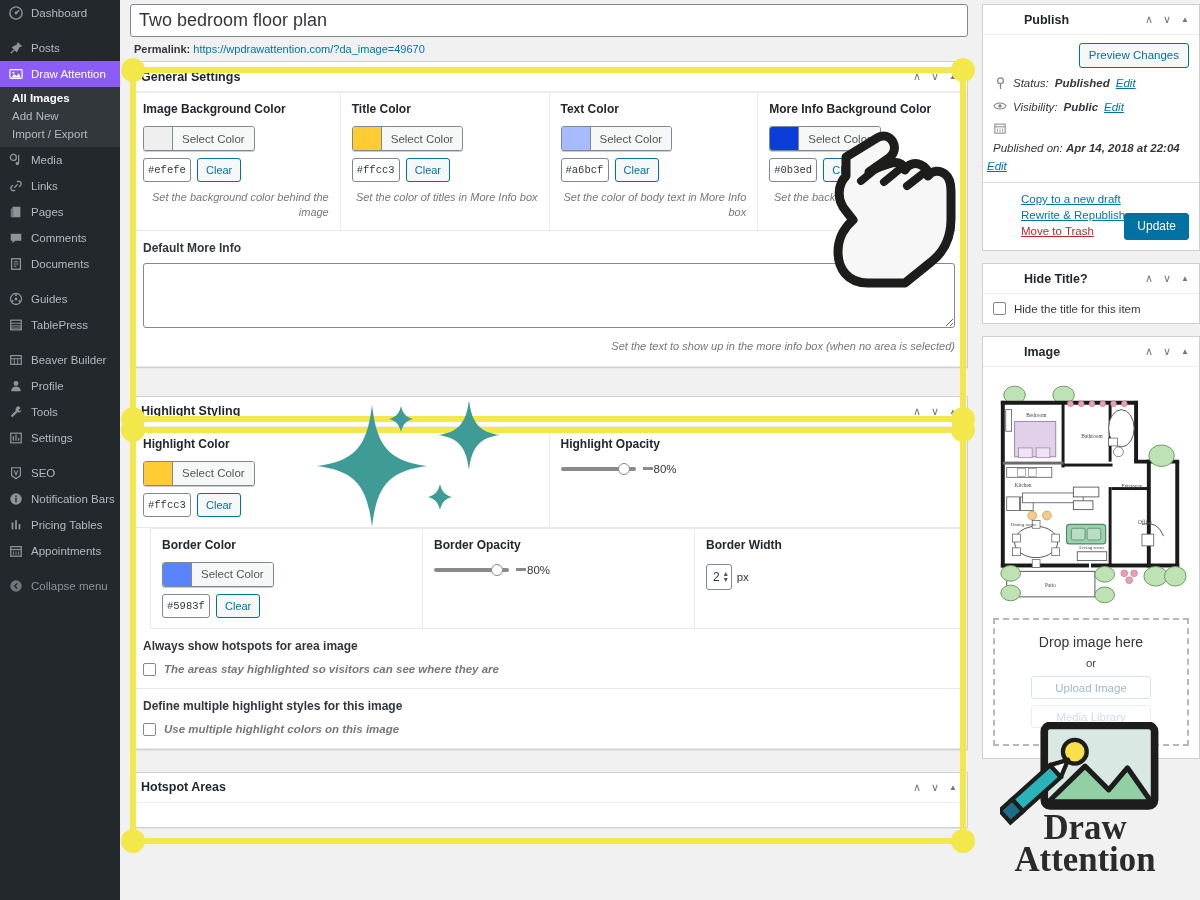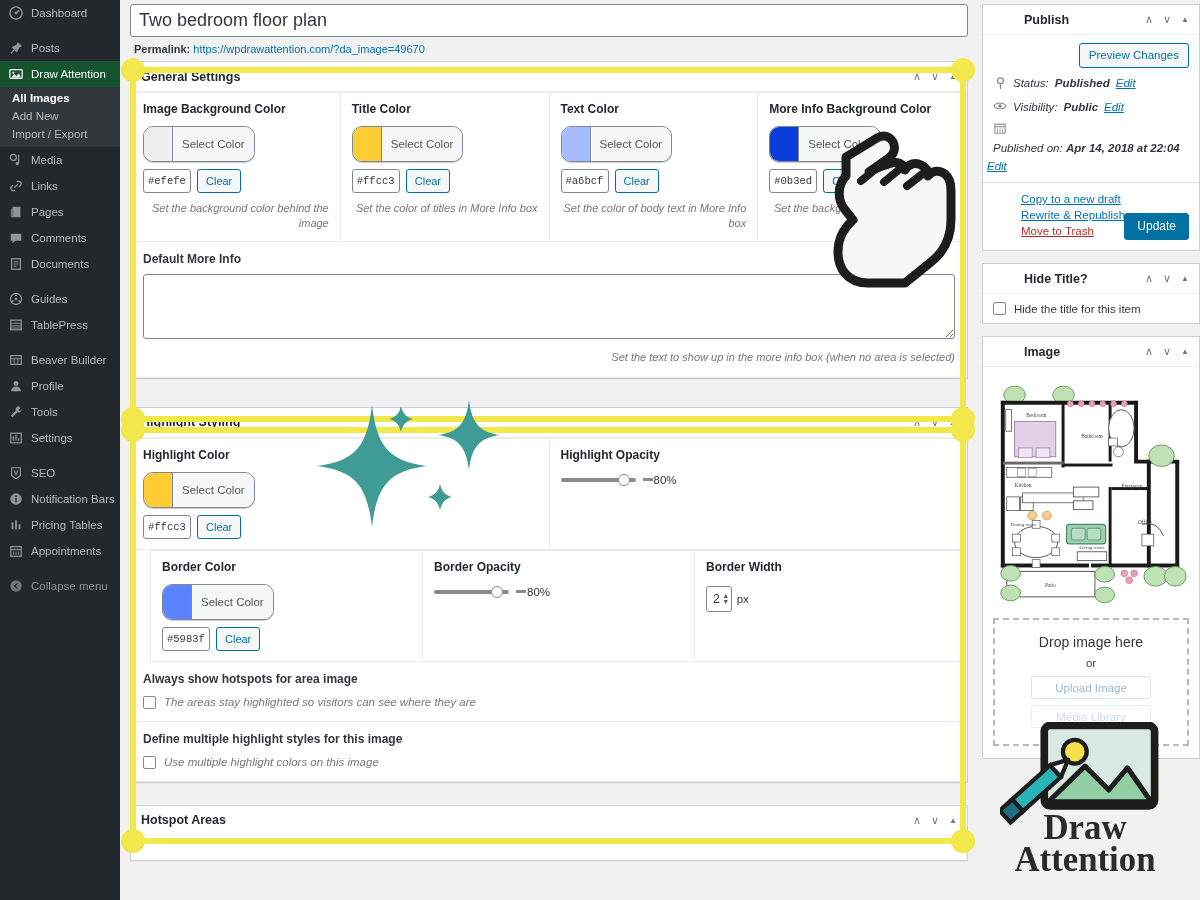--- a/index.html
+++ b/index.html
@@ -19,21 +19,21 @@
   }
   .menu-item {
     display:flex; align-items:center; gap:7px;
     height:26px; padding:0 0 0 8px; font-size:11.5px; color:#b4b9be;
     cursor:pointer; white-space:nowrap;
   }
   .menu-item .mi-ico {
     width:16px; height:16px; flex:0 0 16px; display:flex;
     align-items:center; justify-content:center; opacity:.75;
   }
-  .menu-item.current { background:#14532d; color:#fff; }
+  .menu-item.current { background:#8b5cf6; color:#fff; }
   .menu-item.current .mi-ico { opacity:1; }
   .menu-sep { height:9px; }
   .submenu { background:#32373c; padding:2px 0 4px 0; }
   .sub-item {
     padding:3px 0 3px 12px; font-size:11.5px; color:#b4b9be; cursor:pointer;
   }
   .sub-item.current { color:#fff; font-weight:bold; }
   .menu-item.collapse { color:#8d9196; }
 
   
@@ -67,22 +67,22 @@
 
   .field-grid { display:flex; }
   .field-cell {
     border:1px solid #eaeaea; padding:9px 11px 10px; flex:1; min-height:130px;
   }
   .field-cell + .field-cell { border-left:none; }
   .field-cell h4 { margin:0 0 10px; font-size:12px; font-weight:bold; color:#23282d; }
   .field-row { margin:0 0 7px; }
 
   .wp-color-result {
-    display:inline-flex; align-items:stretch; height:36px;
-    border:1px solid #7e8993; border-radius:10px; overflow:hidden;
+    display:inline-flex; align-items:stretch; height:25px;
+    border:1px solid #7e8993; border-radius:3px; overflow:hidden;
     background:#f6f7f7; cursor:pointer; vertical-align:middle;
     box-shadow:0 1px 0 #ccc;
   }
   .wp-color-result .swatch { width:28px; }
   .wp-color-result .lbl {
     display:flex; align-items:center; padding:0 9px; font-size:11.5px;
     color:#555; border-left:1px solid #7e8993; background:#f6f7f7;
   }
   .hexwrap { display:flex; align-items:center; gap:6px; }
   .hexinput {
@@ -118,21 +118,21 @@
 
   .spinwrap { display:flex; align-items:center; gap:5px; margin-top:12px; }
   .spinbox {
     display:flex; align-items:center; height:26px; border:1px solid #7e8993;
     border-radius:3px; background:#fff; padding:0 3px 0 6px; gap:4px;
   }
   .spinbox .num { font-size:12px; }
   .spin-arrows { display:flex; flex-direction:column; line-height:6px; font-size:8px; color:#555; }
   .unit { font-size:11.5px; color:#32373c; }
 
-  .checkrow { display:flex; align-items:center; gap:8px; margin-top:10px; }
+  .checkrow { display:flex; align-items:center; gap:8px; margin-top:10px;font-weight:bold; }
   .cbx {
     width:13px; height:13px; flex:0 0 13px; border:1px solid #7e8993;
     border-radius:2px; background:#fff; cursor:pointer;
   }
   .checkrow .cl { font-size:11.5px; font-style:italic; color:#777; }
 
   
   #postbox-container-1 { position:absolute; right:0; top:4px; width:218px; }
   .side-box { background:#fff; border:1px solid #ccd0d4; margin-bottom:12px; }
   .side-box .postbox-header h2 { font-size:12.5px;margin-left:31px; }

